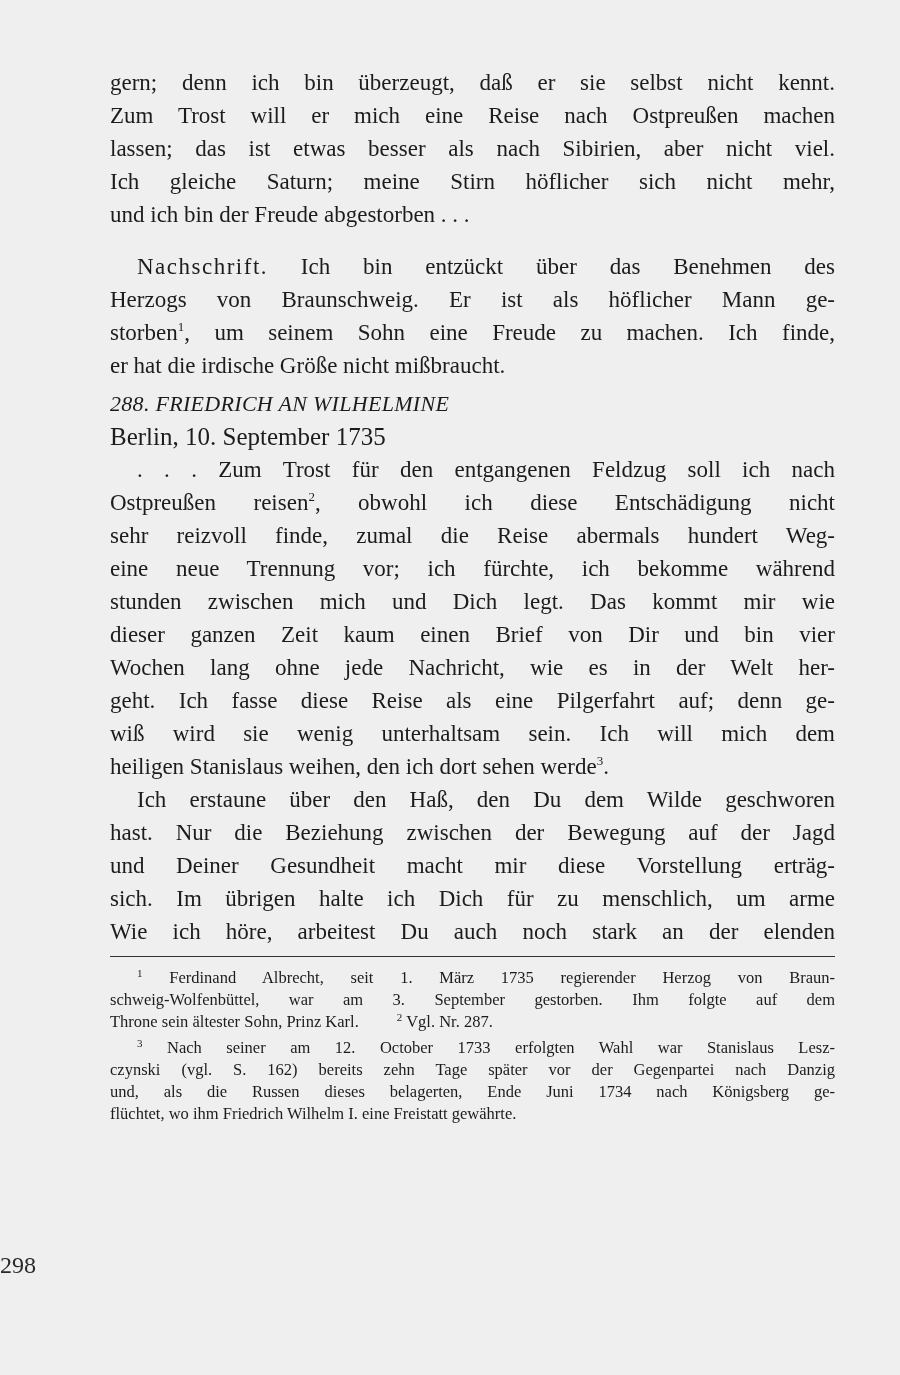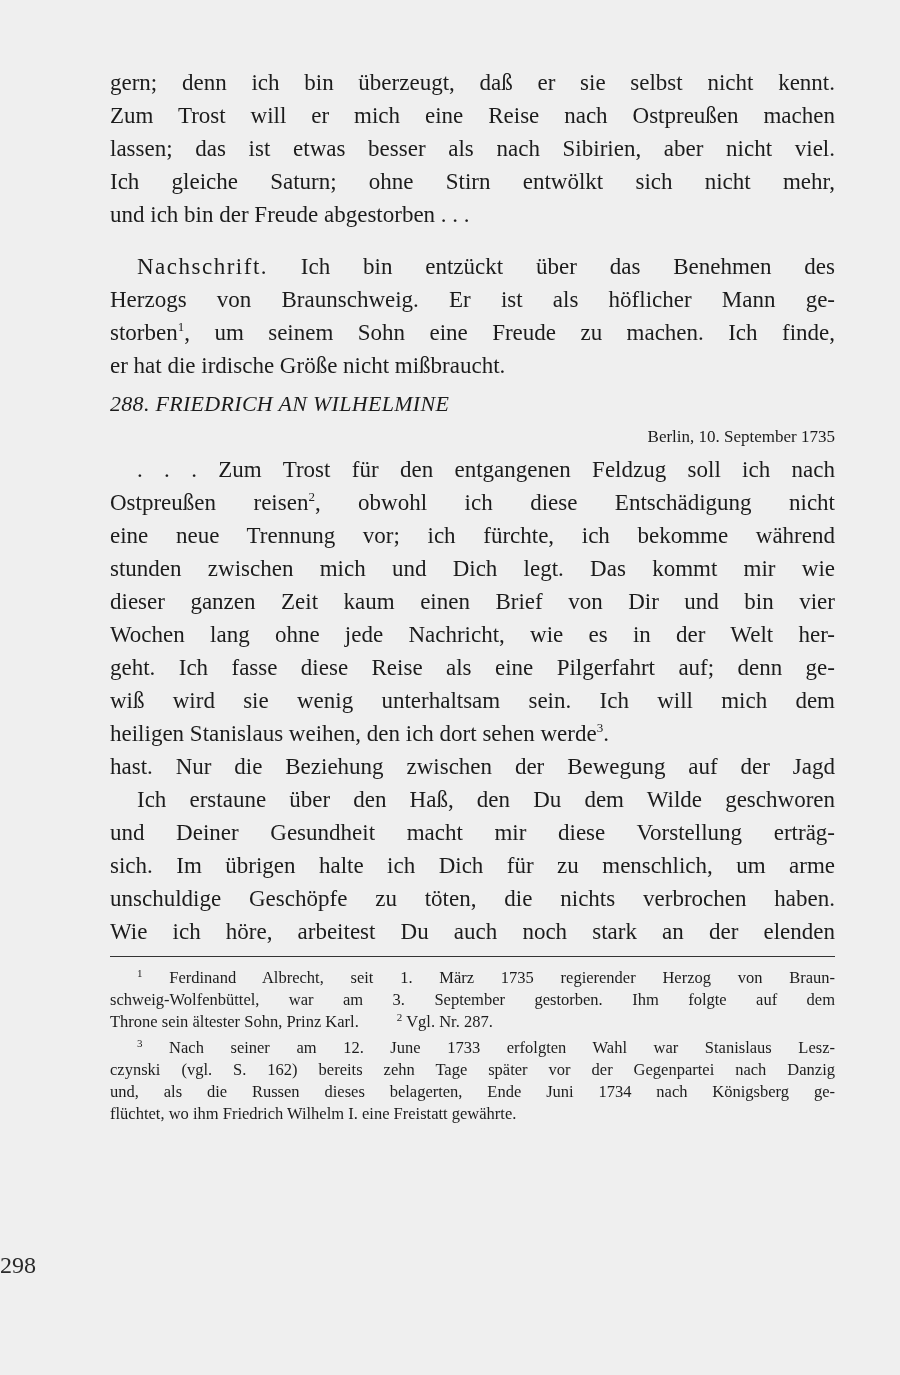--- a/index.html
+++ b/index.html
@@ -48,22 +48,22 @@
     .heading {
       font-style: italic;
       font-size: 22px;
       line-height: 33px;
       height: 33px;
       margin-top: 5px;
       letter-spacing: 0.3px;
       white-space: nowrap;
     }
     .dateline {
-      text-align: right;
-      font-size: 17px;
+      text-align: left;
+      font-size: 25px;
       line-height: 33px;
       height: 33px;
       white-space: nowrap;
     }
     .rule {
       border: 0;
       border-top: 1.5px solid #333;
       margin: 8px 0 10px 0;
       width: 100%;
     }
@@ -93,68 +93,68 @@
   </style>
 </head>
 <body>
 
 <div class="page">
 
   <div>
     <span class="line">gern; denn ich bin überzeugt, daß er sie selbst nicht kennt.</span>
     <span class="line">Zum Trost will er mich eine Reise nach Ostpreußen machen</span>
     <span class="line">lassen; das ist etwas besser als nach Sibirien, aber nicht viel.</span>
-    <span class="line">Ich gleiche Saturn; ohne Stirn entwölkt sich nicht mehr,</span>
+    <span class="line">Ich gleiche Saturn; meine Stirn höflicher sich nicht mehr,</span>
     <span class="line last">und ich bin der Freude abgestorben . . .</span>
   </div>
 
   <div class="block-gap-1"></div>
 
   <div>
     <span class="line indent"><span class="spaced-word">Nachschrift.</span><span> Ich bin entzückt über das Benehmen des</span></span>
     <span class="line">Herzogs von Braunschweig. Er ist als höflicher Mann ge-</span>
     <span class="line"><span>storben</span><sup>1</sup><span>, um seinem Sohn eine Freude zu machen. Ich finde,</span></span>
     <span class="line last">er hat die irdische Größe nicht mißbraucht.</span>
   </div>
 
   <div class="heading">288. FRIEDRICH AN WILHELMINE</div>
   <div class="dateline">Berlin, 10. September 1735</div>
 
   <div>
     <span class="line indent">. . . Zum Trost für den entgangenen Feldzug soll ich nach</span>
     <span class="line"><span>Ostpreußen reisen</span><sup>2</sup><span>, obwohl ich diese Entschädigung nicht</span></span>
+    <span class="line">sehr reizvoll finde, zumal die Reise abermals hundert Weg-</span>
     <span class="line">eine neue Trennung vor; ich fürchte, ich bekomme während</span>
     <span class="line">stunden zwischen mich und Dich legt. Das kommt mir wie</span>
     <span class="line">dieser ganzen Zeit kaum einen Brief von Dir und bin vier</span>
     <span class="line">Wochen lang ohne jede Nachricht, wie es in der Welt her-</span>
     <span class="line">geht. Ich fasse diese Reise als eine Pilgerfahrt auf; denn ge-</span>
     <span class="line">wiß wird sie wenig unterhaltsam sein. Ich will mich dem</span>
     <span class="line last"><span>heiligen Stanislaus weihen, den ich dort sehen werde</span><sup>3</sup><span>.</span></span>
   </div>
 
   <div>
+    <span class="line indent">Ich erstaune über den Haß, den Du dem Wilde geschworen</span>
     <span class="line">hast. Nur die Beziehung zwischen der Bewegung auf der Jagd</span>
-    <span class="line indent">Ich erstaune über den Haß, den Du dem Wilde geschworen</span>
     <span class="line">und Deiner Gesundheit macht mir diese Vorstellung erträg-</span>
     <span class="line">sich. Im übrigen halte ich Dich für zu menschlich, um arme</span>
-    <span class="line">unschuldige Geschöpfe zu töten, die nichts verbrochen haben.</span>
     <span class="line">Wie ich höre, arbeitest Du auch noch stark an der elenden</span>
   </div>
 
   <hr class="rule">
 
   <div>
     <div>
       <div class="fn indent"><sup>1</sup><span> Ferdinand Albrecht, seit 1. März 1735 regierender Herzog von Braun-</span></div>
       <div class="fn">schweig-Wolfenbüttel, war am 3. September gestorben. Ihm folgte auf dem</div>
       <div class="fn last"><span>Throne sein ältester Sohn, Prinz Karl.</span><span style="display:inline-block;width:38px;"></span><span><sup>2</sup><span> Vgl. Nr. 287.</span></span></div>
     </div>
     <div class="fn-gap"></div>
     <div>
-      <div class="fn indent"><sup>3</sup><span> Nach seiner am 12. June 1733 erfolgten Wahl war Stanislaus Lesz-</span></div>
+      <div class="fn indent"><sup>3</sup><span> Nach seiner am 12. October 1733 erfolgten Wahl war Stanislaus Lesz-</span></div>
       <div class="fn">czynski (vgl. S. 162) bereits zehn Tage später vor der Gegenpartei nach Danzig</div>
       <div class="fn">und, als die Russen dieses belagerten, Ende Juni 1734 nach Königsberg ge-</div>
       <div class="fn last">flüchtet, wo ihm Friedrich Wilhelm I. eine Freistatt gewährte.</div>
     </div>
   </div>
 </div>
 
 <div class="page-number">298</div>
 
 </body></html>

